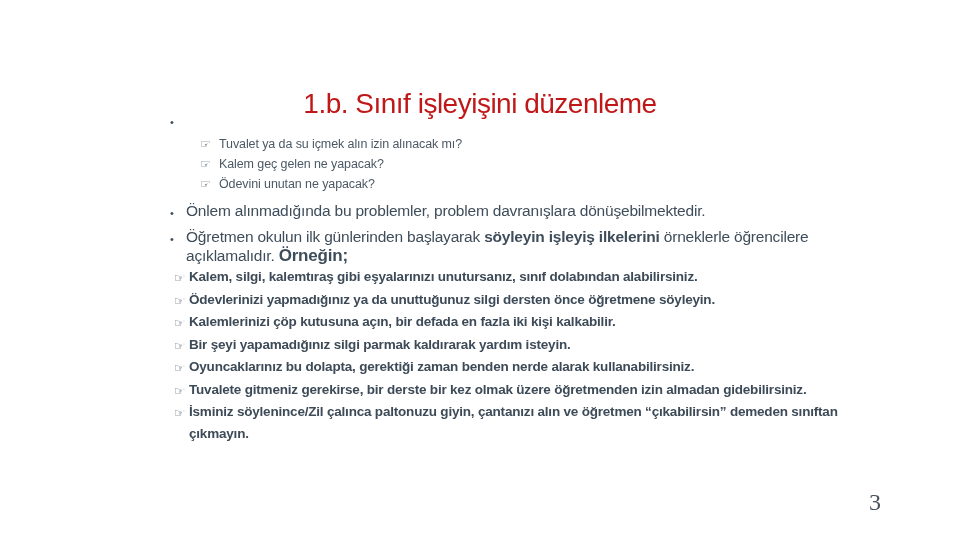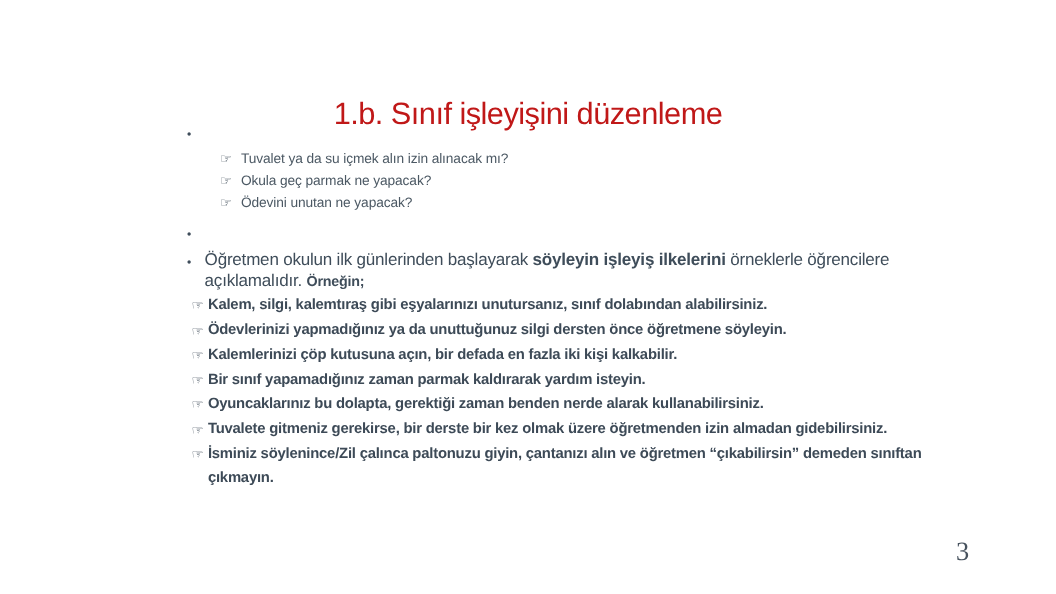--- a/index.html
+++ b/index.html
@@ -30,21 +30,21 @@
   }
   .sub-row .hand{width:19px;}
   .bullet2{
     position:absolute;top:201px;left:170px;width:690px;
     font-size:15.5px;line-height:19px;color:#3F4D5A;letter-spacing:-0.2px;
   }
   .bullet3{
     position:absolute;top:227px;left:170px;width:642px;
     font-size:15.5px;line-height:19px;color:#3F4D5A;letter-spacing:-0.2px;
   }
-  .ex-label{font-size:13px;font-weight:bold;}
+  .ex-label{font-size:17px;font-weight:bold;}
   .handlist{
     position:absolute;top:266px;left:174px;width:672px;
     font-size:13.5px;font-weight:bold;line-height:21.5px;color:#3D4A57;
     letter-spacing:-0.2px;
   }
   .hand-row{display:flex;align-items:flex-start;}
   .hand-row .hand{width:15px;font-size:12.5px;padding-top:1px;color:#3D4A57;}
   .hand-text{flex:1;}
   .page-num{
     position:absolute;left:869px;top:489px;
@@ -64,31 +64,32 @@
     </div>
   </div>
 
   <div class="sublist">
     <div class="sub-row">
       <span class="hand">☞</span>
       <span class="b-text">Tuvalet ya da su içmek alın izin alınacak mı?</span>
     </div>
     <div class="sub-row">
       <span class="hand">☞</span>
-      <span class="b-text">Okula geç parmak ne yapacak?</span>
+      <span class="b-text">Kalem geç gelen ne yapacak?</span>
     </div>
     <div class="sub-row">
       <span class="hand">☞</span>
       <span class="b-text">Ödevini unutan ne yapacak?</span>
     </div>
   </div>
 
   <div class="bullet2">
     <div class="row">
       <span class="dot">•</span>
+      <span class="b-text">Önlem alınmadığında bu problemler, problem davranışlara dönüşebilmektedir.</span>
     </div>
   </div>
 
   <div class="bullet3">
     <div class="row">
       <span class="dot">•</span>
       <span class="b-text"><span>Öğretmen okulun ilk günlerinden başlayarak </span><span class="bold">söyleyin işleyiş ilkelerini</span><span> örneklerle öğrencilere açıklamalıdır.  </span> <span class="ex-label">Örneğin;</span></span>
     </div>
   </div>
 
@@ -100,21 +101,21 @@
     <div class="hand-row">
       <span class="hand">☞</span>
       <span class="hand-text">Ödevlerinizi yapmadığınız ya da unuttuğunuz silgi dersten önce öğretmene söyleyin.</span>
     </div>
     <div class="hand-row">
       <span class="hand">☞</span>
       <span class="hand-text">Kalemlerinizi çöp kutusuna açın, bir defada en fazla iki kişi kalkabilir.</span>
     </div>
     <div class="hand-row">
       <span class="hand">☞</span>
-      <span class="hand-text">Bir sınıf yapamadığınız zaman parmak kaldırarak yardım isteyin.</span>
+      <span class="hand-text">Bir şeyi yapamadığınız silgi parmak kaldırarak yardım isteyin.</span>
     </div>
     <div class="hand-row">
       <span class="hand">☞</span>
       <span class="hand-text">Oyuncaklarınız bu dolapta, gerektiği zaman benden nerde alarak kullanabilirsiniz.</span>
     </div>
     <div class="hand-row">
       <span class="hand">☞</span>
       <span class="hand-text">Tuvalete gitmeniz gerekirse, bir derste bir kez olmak üzere öğretmenden izin almadan gidebilirsiniz.</span>
     </div>
     <div class="hand-row">

